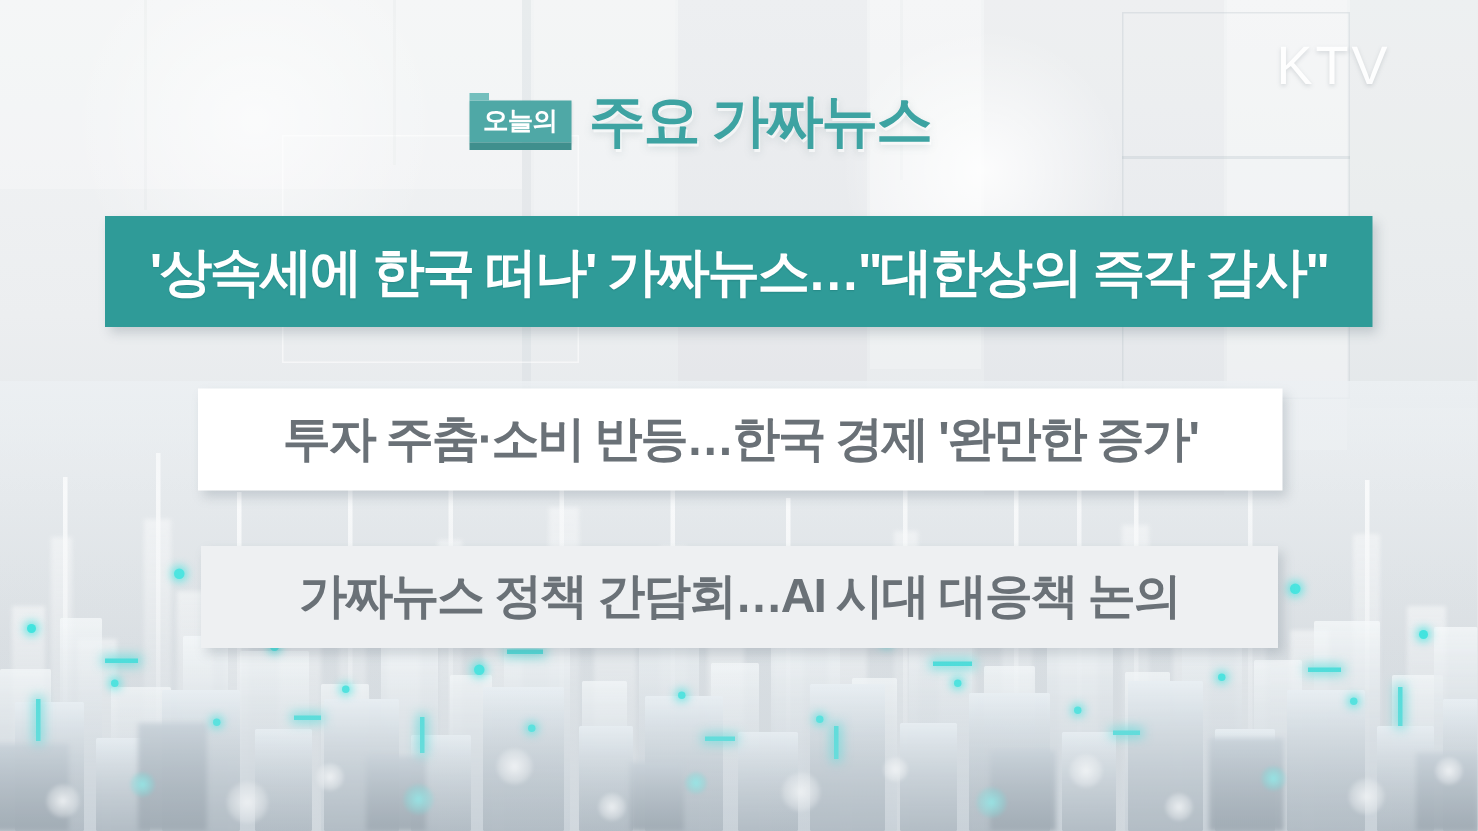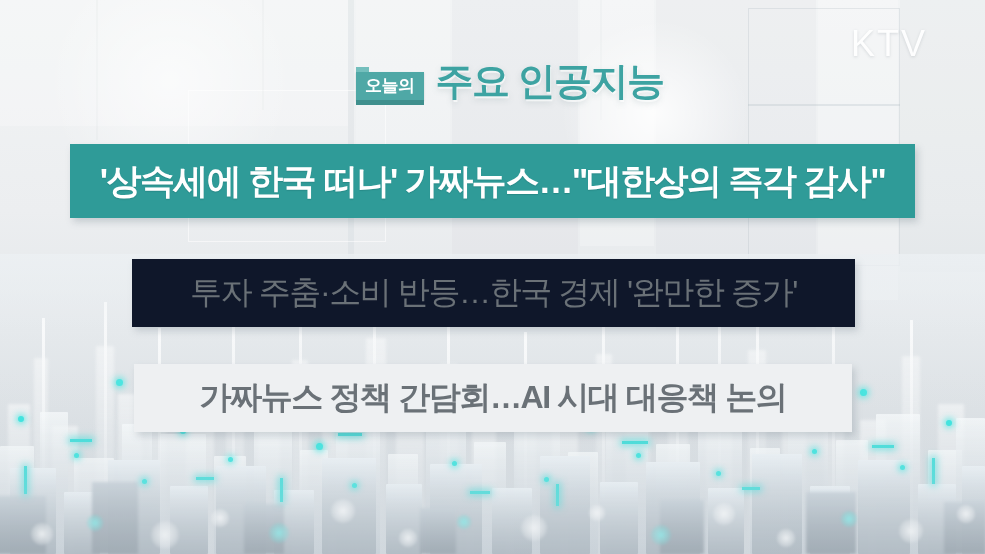--- a/index.html
+++ b/index.html
@@ -54,21 +54,21 @@
 
   
   .ktv{
     position:absolute;top:23px;left:851px;
     font-size:36px;font-weight:400;letter-spacing:2px;
     color:rgba(255,255,255,.95);
     text-shadow:0 1px 3px rgba(120,130,140,.25);
   }
 
   
-  .titlewrap{position:absolute;top:62px;left:313px;display:flex;align-items:flex-end;margin-left:43px;}
+  .titlewrap{position:absolute;top:62px;left:313px;display:flex;align-items:center;}
   .ribbon{
     position:relative;
     background:#4fa8a6;
     color:#ffffff;
     font-size:17px;font-weight:700;
     padding:5px 9px 6px 9px;
     line-height:1;
     letter-spacing:-0.5px;
     box-shadow:0 1px 2px rgba(90,110,115,.25);
   }
@@ -96,23 +96,23 @@
   .hl-1{
     left:70px;top:144px;width:845px;height:74px;
     background:#2f9b98;
     color:#ffffff;
     font-size:35px;font-weight:800;letter-spacing:-1.6px;
     box-shadow:3px 4px 7px rgba(110,125,135,.30);
     text-shadow:0 1px 1px rgba(0,60,60,.18);
   }
   .hl-2{
     left:132px;top:259px;width:723px;height:68px;
-    background:#0f172a;
+    background:#ffffff;
     color:#6a7177;
-    font-size:32px;font-weight:400;letter-spacing:-1.4px;
+    font-size:32px;font-weight:700;letter-spacing:-1.4px;
     box-shadow:3px 4px 7px rgba(110,125,135,.28);
   }
   .hl-3{
     left:134px;top:364px;width:718px;height:68px;
     background:#eef0f2;
     color:#6a7177;
     font-size:32px;font-weight:800;letter-spacing:-1.4px;
     box-shadow:3px 4px 7px rgba(110,125,135,.28);
   }
 </style>
@@ -306,20 +306,20 @@
       <div class="bokeh" style="left:956px;bottom:30px;width:20px;height:20px;"></div>
     </div>
 
     <div class="haze"></div>
   </div>
 
   <div class="ktv">KTV</div>
 
   <div class="titlewrap">
     <div class="ribbon">오늘의</div>
-    <div class="showtitle">주요 인공지능</div>
+    <div class="showtitle">주요 가짜뉴스</div>
   </div>
 
   <div class="hl hl-1">'상속세에 한국 떠나' 가짜뉴스…"대한상의 즉각 감사"</div>
   <div class="hl hl-2">투자 주춤·소비 반등…한국 경제 '완만한 증가'</div>
   <div class="hl hl-3">가짜뉴스 정책 간담회…AI 시대 대응책 논의</div>
 
 </div>
 
 </body></html>

